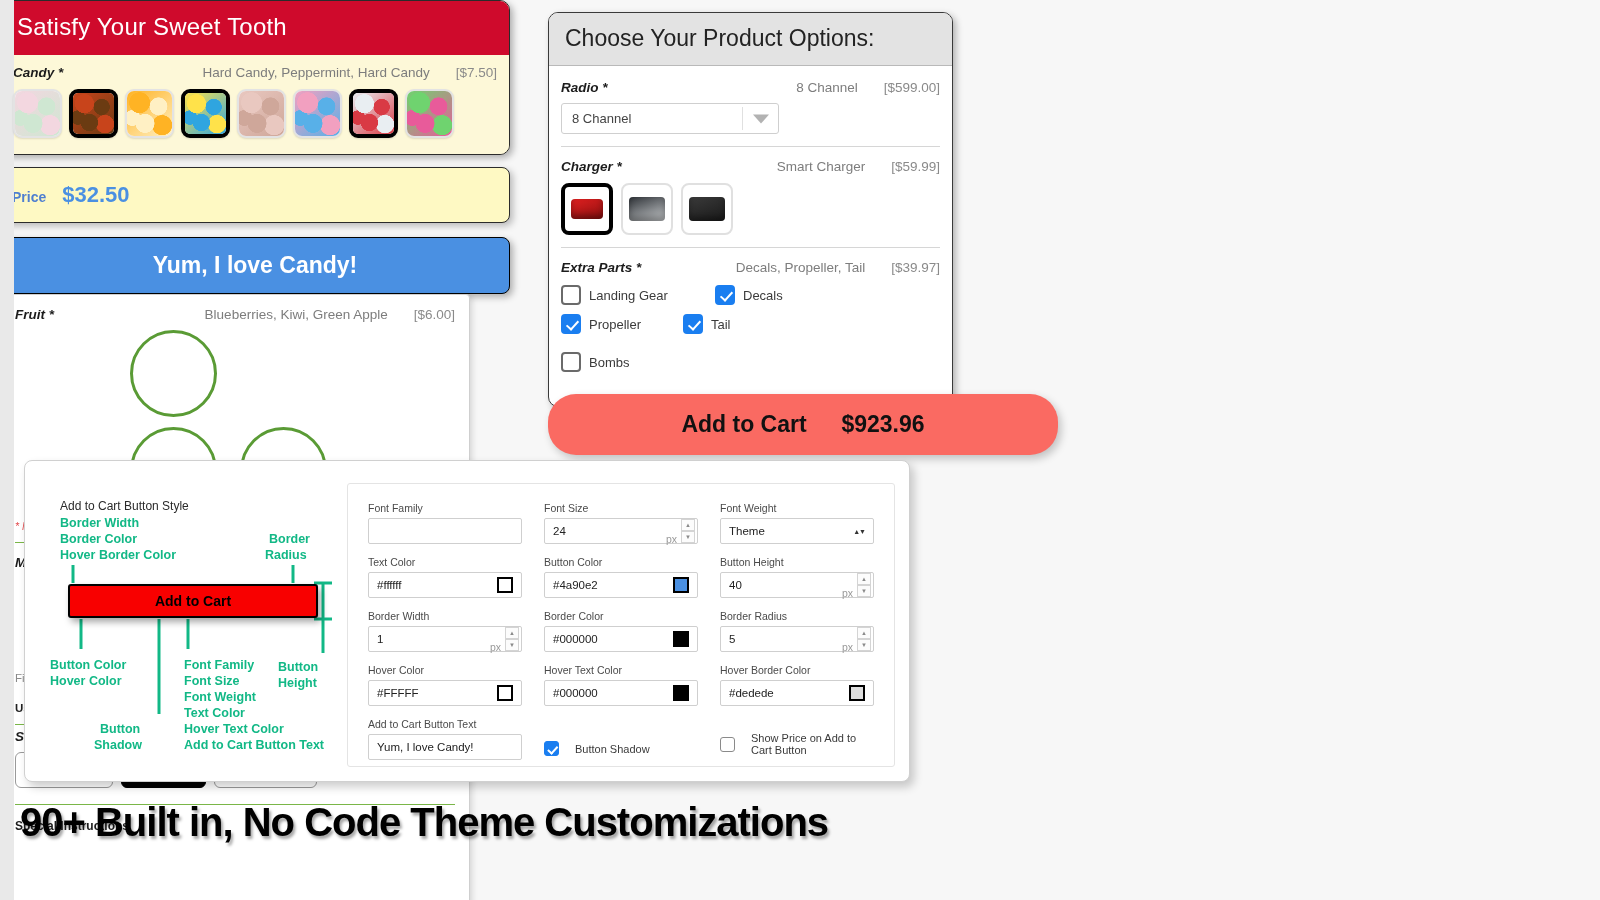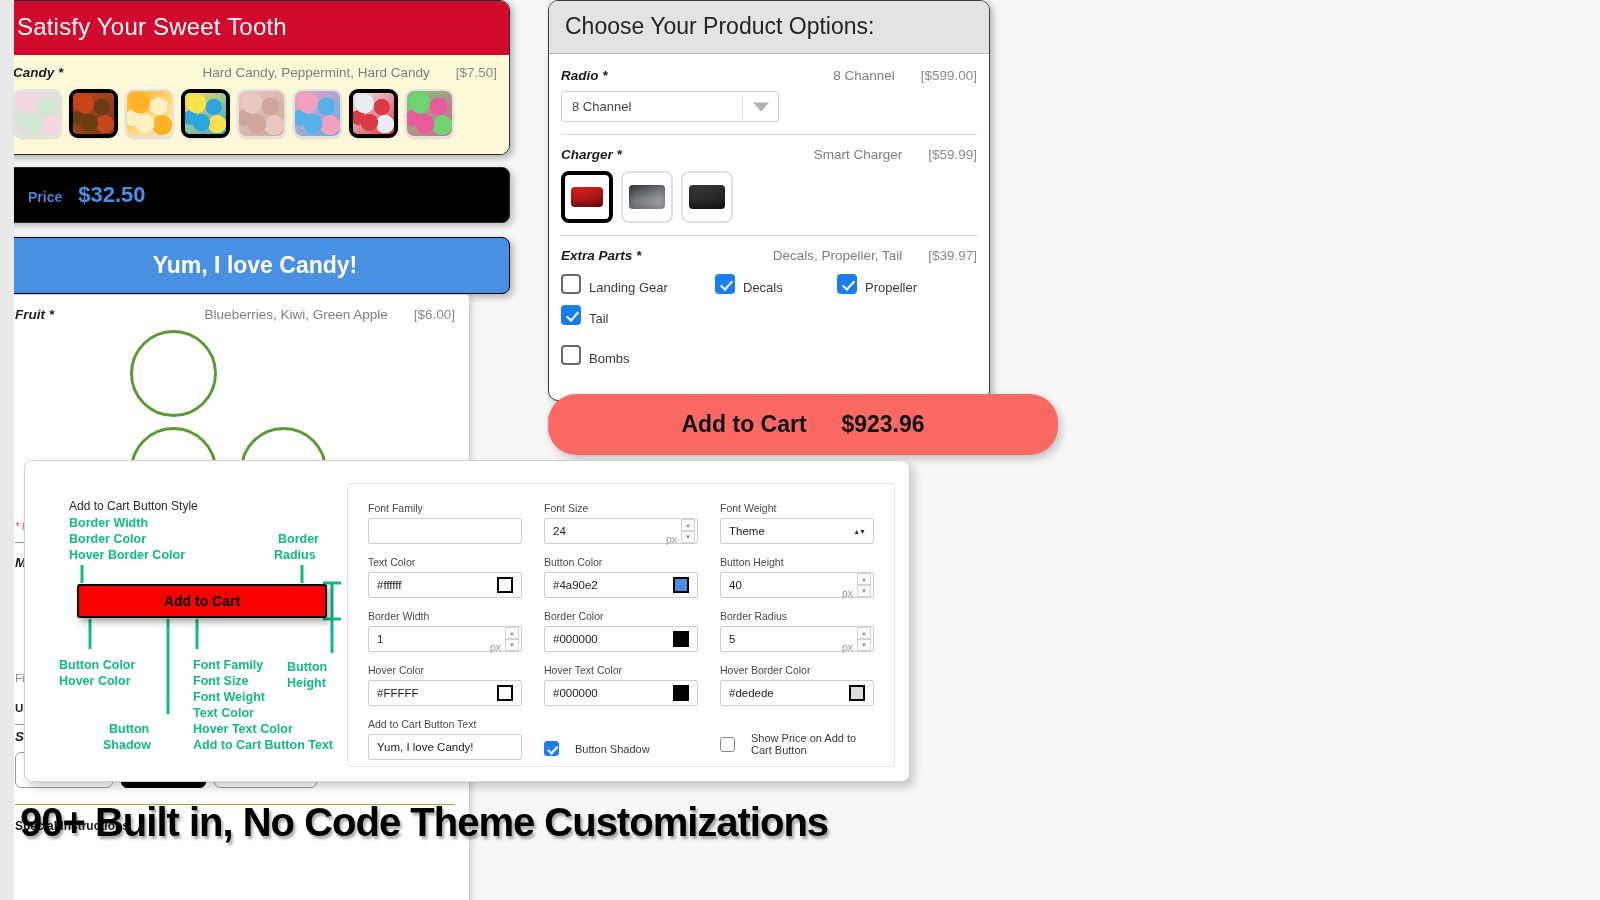--- a/index.html
+++ b/index.html
@@ -44,37 +44,37 @@
   .sw {
     width:49px; height:49px; border-radius:9px;
     border:2px solid #e3e3e3; background:#fff;
     overflow:hidden; position:relative; flex:0 0 auto;
     box-shadow:0 1px 2px rgba(0,0,0,.12);
   }
   .sw.sel { border:4px solid #000; }
   .sw i { position:absolute; inset:0; display:block; }
 
   .price-bar {
-    background:#000000; border:1px solid #2b2b2b; border-radius:8px;
-    margin-top:12px; padding:14px 27px; display:flex; align-items:baseline; gap:16px;
+    background:#fef9c3; border:1px solid #2b2b2b; border-radius:8px;
+    margin-top:12px; padding:14px 11px; display:flex; align-items:baseline; gap:16px;
     box-shadow:3px 3px 7px rgba(0,0,0,.25);
   }
   .price-bar .pl { font-size:14px; color:#4f7fd0; font-weight:bold; }
   .price-bar .pv { font-size:22px; color:#4a90e2; font-weight:bold; }
 
   .candy-cart {
     margin-top:14px; width:100%;
     background:#4a90e2; color:#fff; font-size:23px; font-weight:bold;
     border:1px solid #000; border-radius:8px; padding:14px 0;
     box-shadow:3px 3px 7px rgba(0,0,0,.3);
     cursor:pointer; text-align:center;
   }
 
   
-  #panel-options { left:548px; top:0; width:442px; }
+  #panel-options { left:548px; top:12px; width:405px; }
   .opt-head {
     background:#e3e3e3; border-bottom:1px solid #b9b9b9;
     border-radius:9px 9px 0 0;
     font-size:23px; color:#232323; padding:12px 16px 13px;
   }
   .opt-body { padding:14px 12px 22px; }
   .sect { padding-bottom:12px; }
   .sect + .sect { border-top:1px solid #d6d6d6; padding-top:12px; }
 
   .select-box {
@@ -101,21 +101,21 @@
   .cb-item { display:flex; align-items:center; gap:8px; }
   .cb {
     width:20px; height:20px; border-radius:4px; border:2px solid #6a6a6a;
     background:#fff; flex:0 0 auto; position:relative;
   }
   .cb.on { background:#1a7ef0; border-color:#1a7ef0; }
   .cb.on::after {
     content:""; position:absolute; left:6px; top:2px; width:5px; height:10px;
     border:solid #fff; border-width:0 2.5px 2.5px 0; transform:rotate(42deg);
   }
-  .cb-lbl { font-size:13px; color:#3b3b3b;margin-top:7px; }
+  .cb-lbl { font-size:13px; color:#3b3b3b; }
   .cb-w1 { width:142px; } .cb-w2 { width:110px; } .cb-w3 { width:110px; } .cb-w4 { width:70px; }
 
   .cart-red {
     position:absolute; left:548px; top:394px; width:510px;
     background:#fa6a62; color:#111; font-size:23px; font-weight:bold;
     border:none; border-radius:28px; padding:17px 0; text-align:center;
     box-shadow:3px 4px 8px rgba(0,0,0,.22); cursor:pointer;
   }
   .cart-red .gap { display:inline-block; width:22px; }
 
@@ -154,21 +154,21 @@
   }
   .pill.sel { background:#000; color:#fff; border-color:#000; }
   .sp-label { font-size:12px; font-weight:bold; color:#1d1d1d; margin-top:14px; }
 
   
   #panel-theme {
     left:24px; top:460px; width:886px; height:322px;
     background:#fff; border:1px solid #d0d0d0; border-radius:8px;
     box-shadow:4px 5px 10px rgba(0,0,0,.2); position:absolute;
   }
-  .diagram { position:absolute; left:20px; top:10px; width:300px; height:300px; }
+  .diagram { position:absolute; left:11px; top:10px; width:300px; height:300px; }
   .diag-title { font-size:12px; color:#2a2a2a; position:absolute; left:24px; top:28px; }
   .teal { fill:#12b886; }
   .demo-btn {
     position:absolute; left:32px; top:113px; width:250px; height:34px;
     background:#f80000; border:2px solid #000; border-radius:3px;
     box-shadow:3px 4px 7px rgba(0,0,0,.35);
     display:flex; align-items:center; justify-content:center;
     color:#000; font-size:14px; font-weight:bold;
   }
   .fields { position:absolute; left:322px; top:22px; right:14px; bottom:14px;

